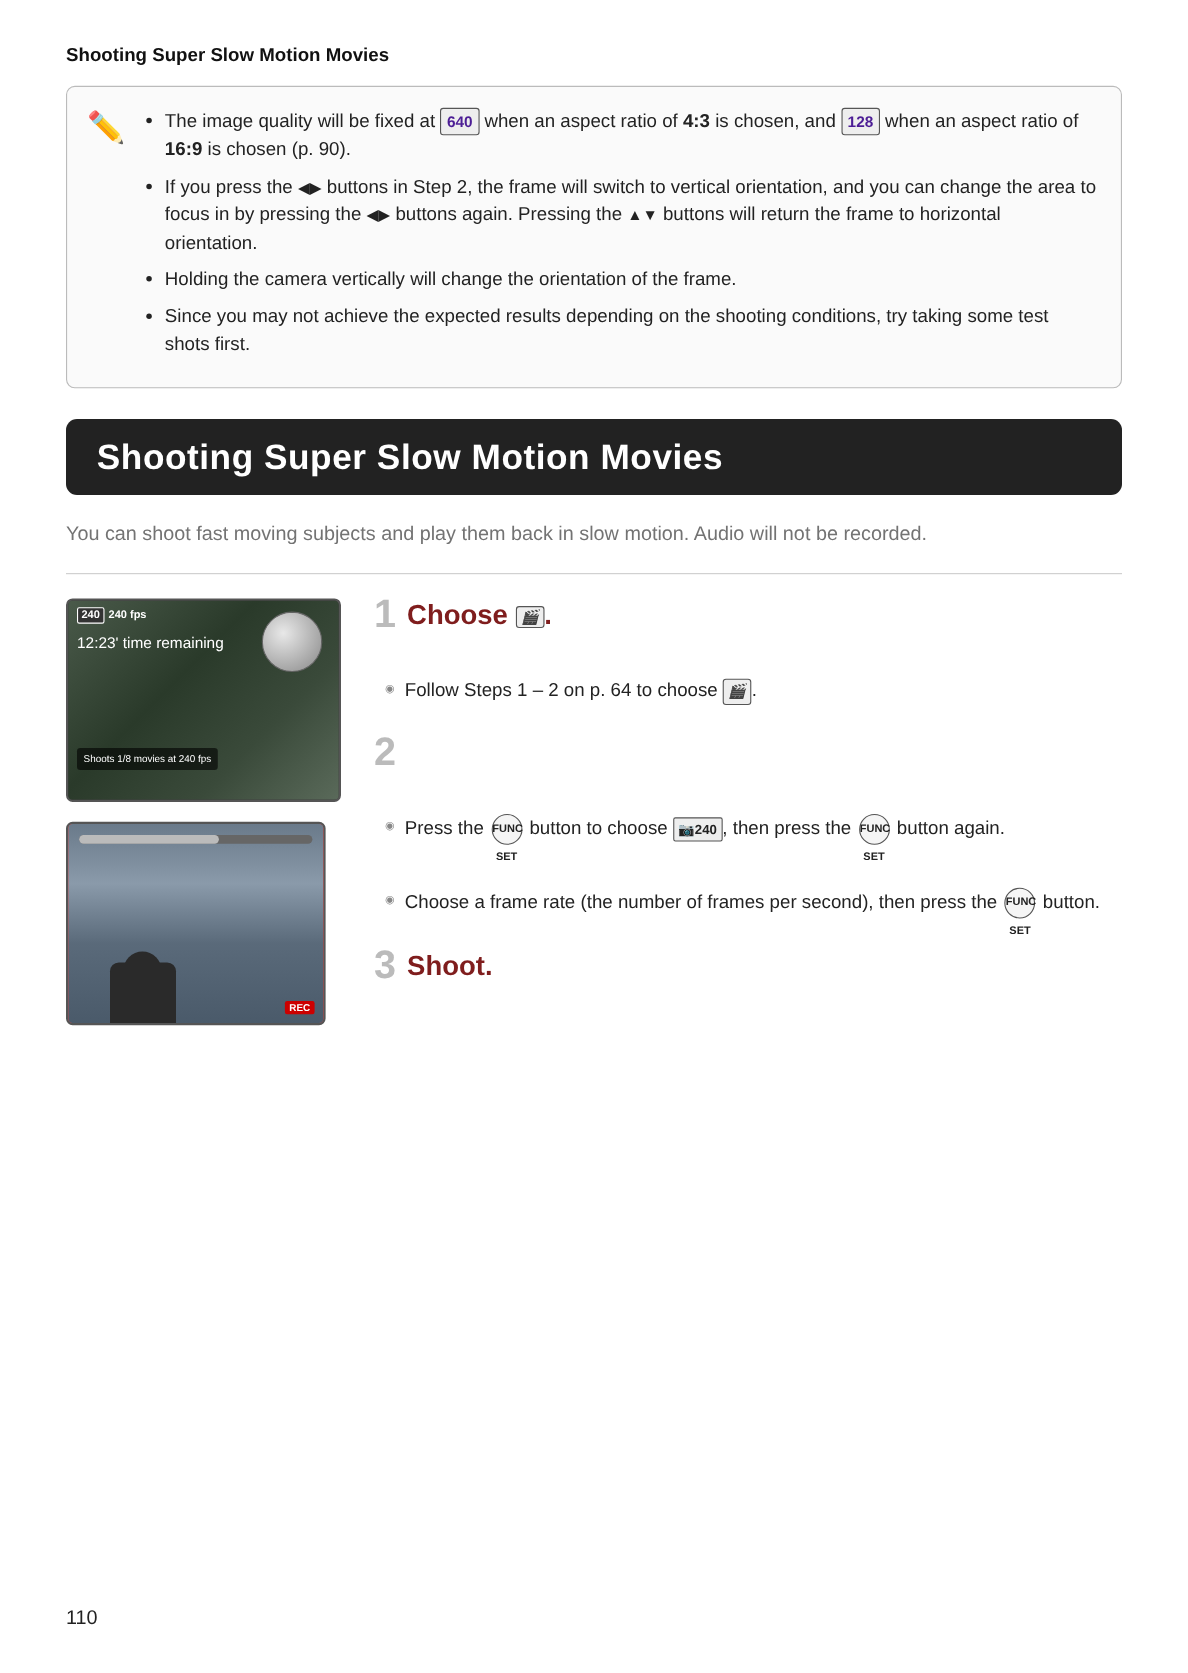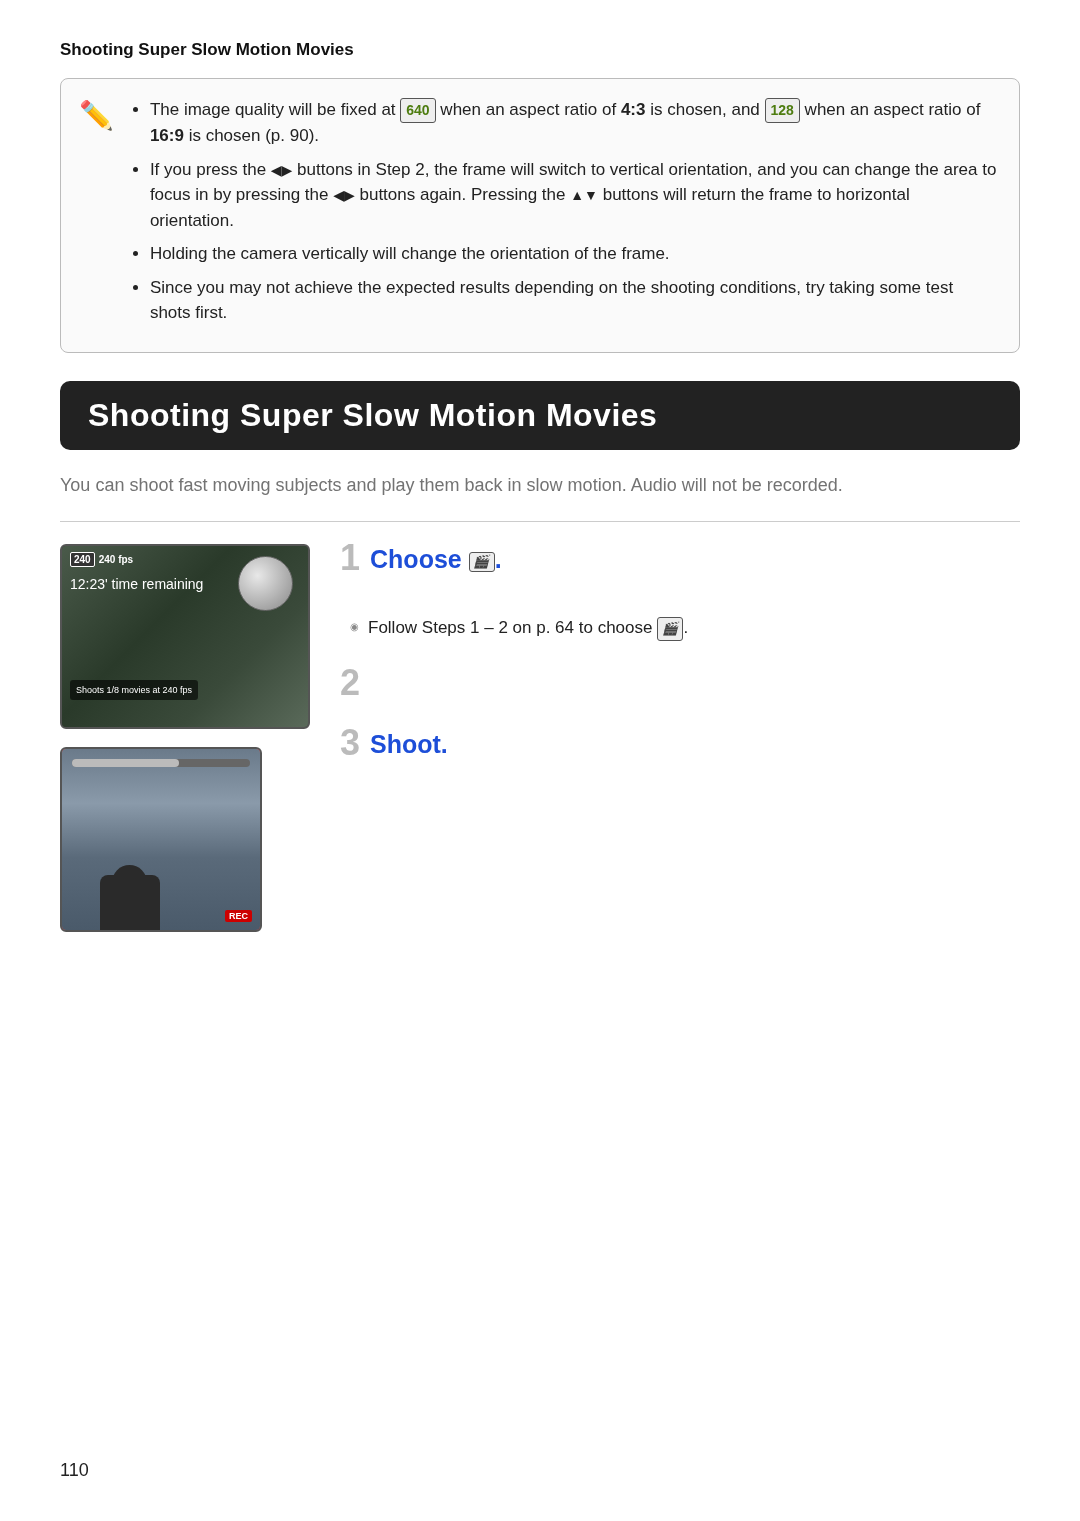--- a/index.html
+++ b/index.html
@@ -56,21 +56,21 @@
     }
 
     .inline-badge {
       display: inline-block;
       border: 1.5px solid #555;
       padding: 1px 5px;
       font-size: 14px;
       font-weight: bold;
       border-radius: 3px;
       background: #eee;
-      color: #4d7c0f;
+      color: #4c1d95;
     }
 
     .arrow-icon {
       font-size: 14px;
     }
 
     
     .section-title-box {
       background: #222;
       color: #fff;
@@ -185,21 +185,21 @@
     .hud-time {
       position: absolute;
       top: 30px;
       left: 8px;
       color: #fff;
       font-size: 14px;
     }
 
     
     .camera-screen2 {
-      width: 202px;
+      width: 236px;
       height: 185px;
       background: #ef4444;
       border-radius: 6px;
       overflow: hidden;
       position: relative;
       border: 2px solid #555;
     }
 
     .camera-screen2-inner {
       width: 100%;
@@ -279,21 +279,21 @@
       font-weight: bold;
       color: #bbb;
       line-height: 1;
       flex-shrink: 0;
       margin-top: -4px;
     }
 
     .step-title {
       font-size: 25px;
       font-weight: bold;
-      color: #1d4ed8;
+      color: #7f1d1d;
       line-height: 1.2;
     }
 
     .func-icon {
       display: inline-block;
       width: 28px;
       height: 28px;
       border: 1.5px solid #555;
       border-radius: 50%;
       text-align: center;
@@ -448,20 +448,28 @@
         <li class="bullet-circle">
           Follow Steps 1 – 2 on p. 64 to choose <span class="ssm-icon">🎬</span>.
         </li>
       </ul>
     </div>
 
     <div class="step">
       <div class="step-header">
         <span class="step-number">2</span>
       </div>
+      <ul class="step-bullets">
+        <li class="bullet-circle">
+          Press the <span class="func-icon">FUNC<br>SET</span> button to choose <span class="icon-240">📷240</span>, then press the <span class="func-icon">FUNC<br>SET</span> button again.
+        </li>
+        <li class="bullet-circle">
+          Choose a frame rate (the number of frames per second), then press the <span class="func-icon">FUNC<br>SET</span> button.
+        </li>
+      </ul>
     </div>
 
     <div class="step">
       <div class="step-header">
         <span class="step-number">3</span>
         <span class="step-title">Shoot.</span>
       </div>
     </div>
 
   </div>

